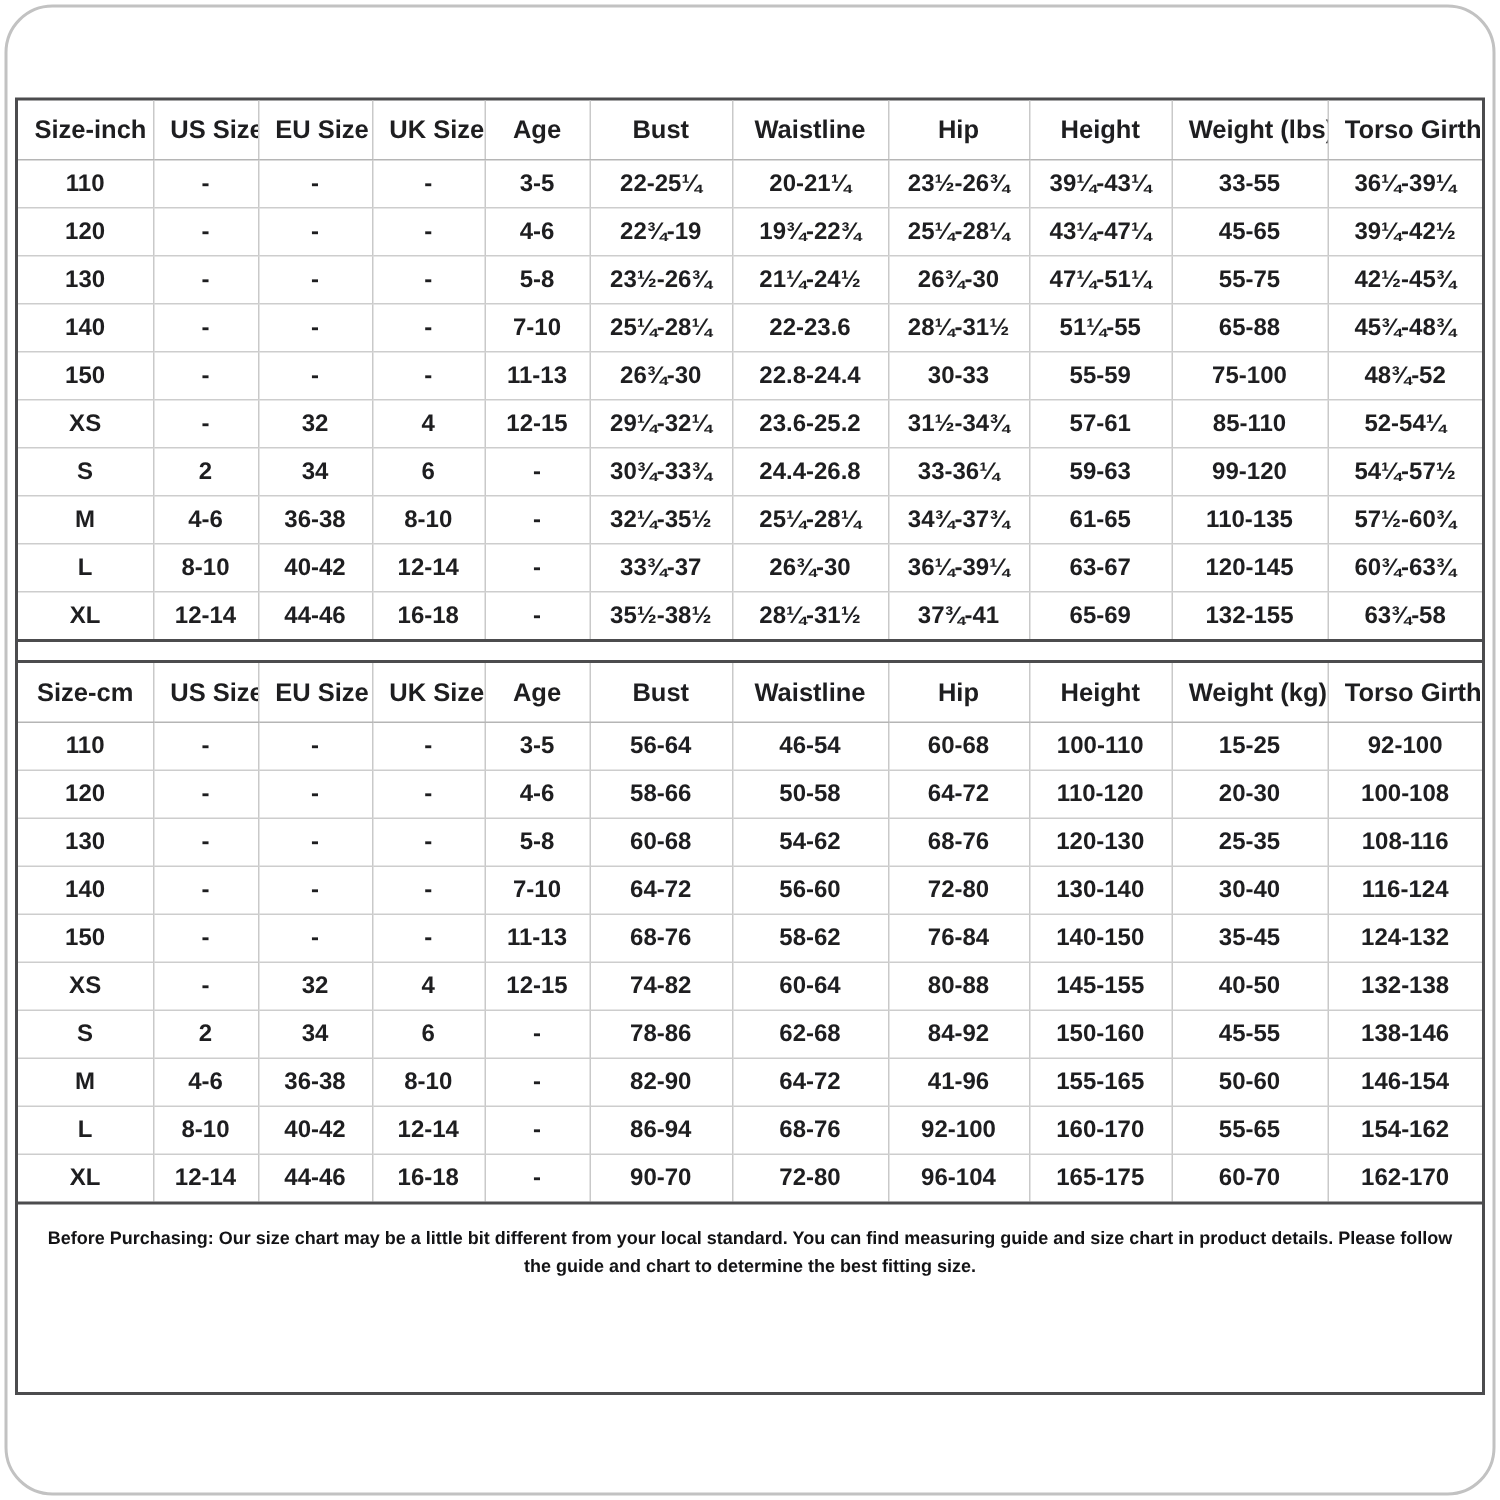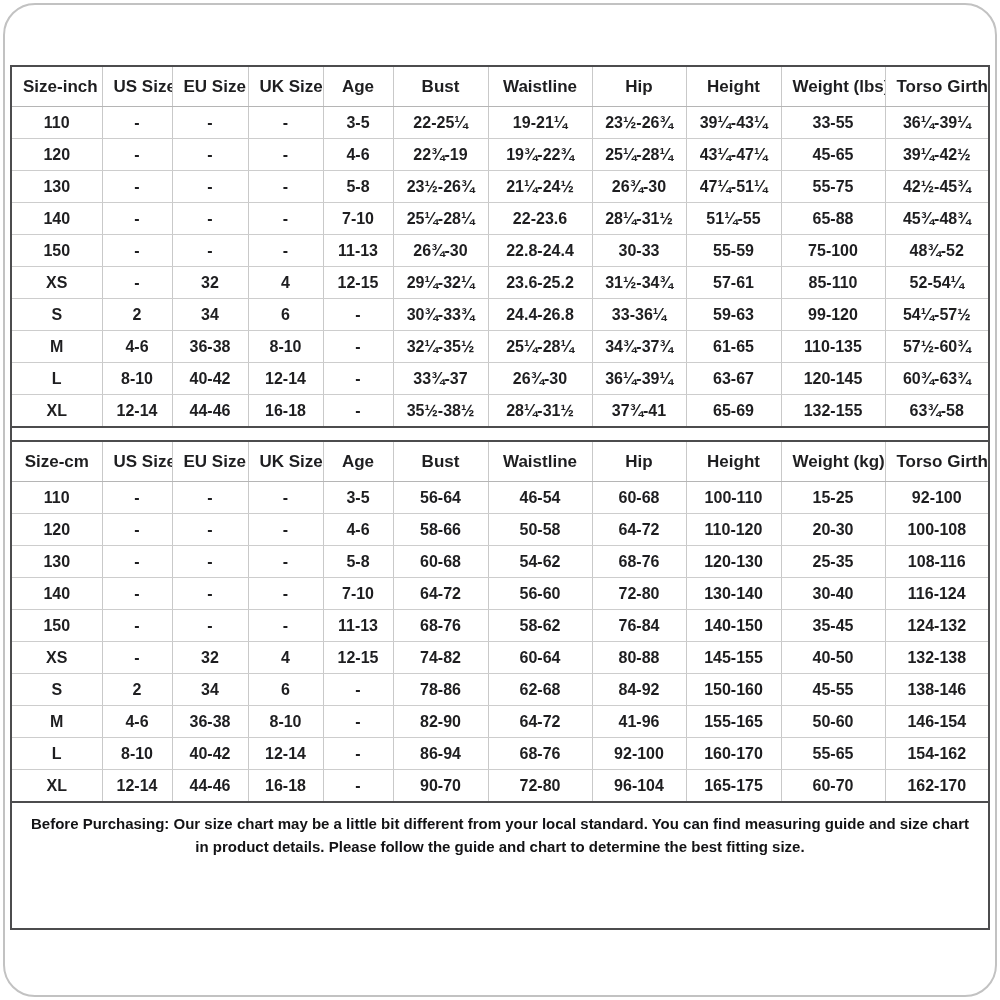--- a/index.html
+++ b/index.html
@@ -37,21 +37,21 @@
   }
   table.size-table th:last-child, table.size-table td:last-child{border-right:none;}
   table.size-table tr:last-child td{border-bottom:none;}
   #table-inch{border-bottom:2px solid #4c4c4e;}
   .table-gap{height:12px;background:#ffffff;}
   #table-cm{border-top:2px solid #4c4c4e;}
   .footer-note{
     border-top:2px solid #4c4c4e;
     height:64px;display:flex;align-items:center;justify-content:center;
     padding:0 14px;text-align:center;
-    font-size:15px;font-weight:bold;color:#131315;line-height:1.55;
+    font-size:12px;font-weight:bold;color:#131315;line-height:1.55;
   }
 </style>
 </head>
 <body>
 
 <div class="page-frame"></div>
 
 <div class="chart-box">
 
   <table class="size-table" id="table-inch">
@@ -84,21 +84,21 @@
         </tr>
       </thead>
       <tbody>
         <tr>
           <td>110</td>
           <td>-</td>
           <td>-</td>
           <td>-</td>
           <td>3-5</td>
           <td>22-25¼</td>
-          <td>19-21¼</td>
+          <td>20-21¼</td>
           <td>23½-26¾</td>
           <td>39¼-43¼</td>
           <td>33-55</td>
           <td>36¼-39¼</td>
         </tr>
         <tr>
           <td>120</td>
           <td>-</td>
           <td>-</td>
           <td>-</td>

